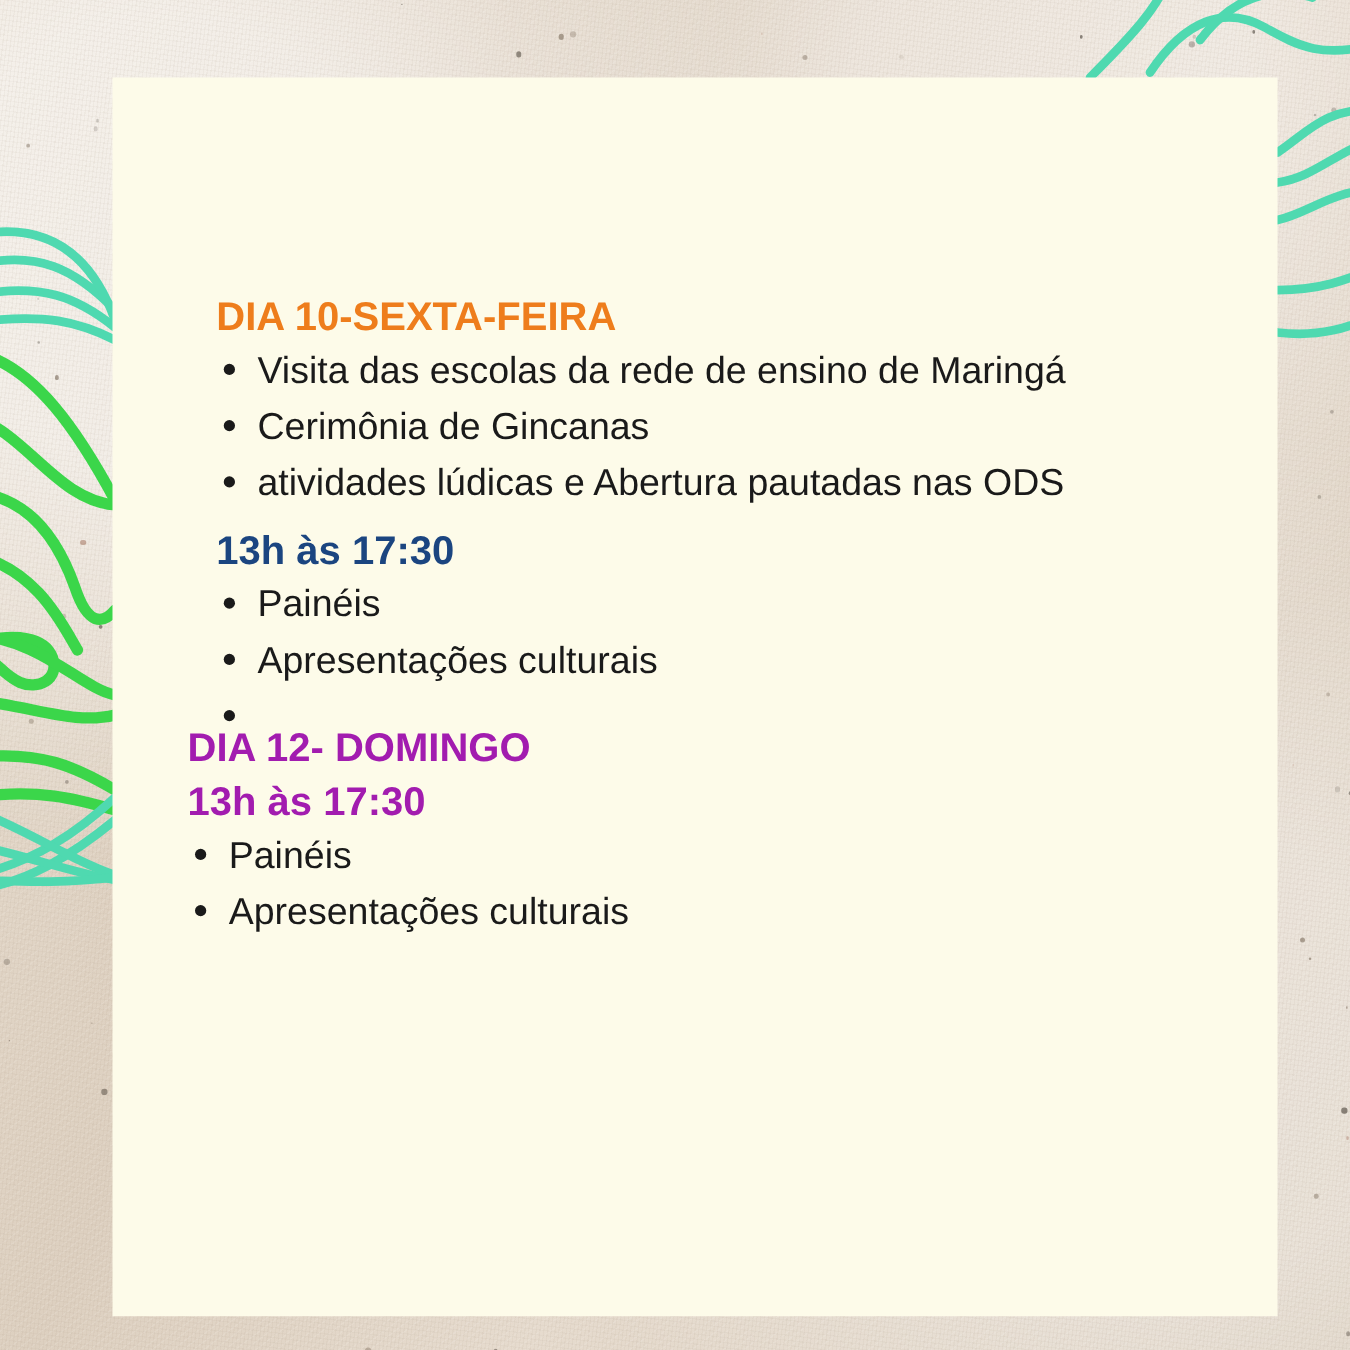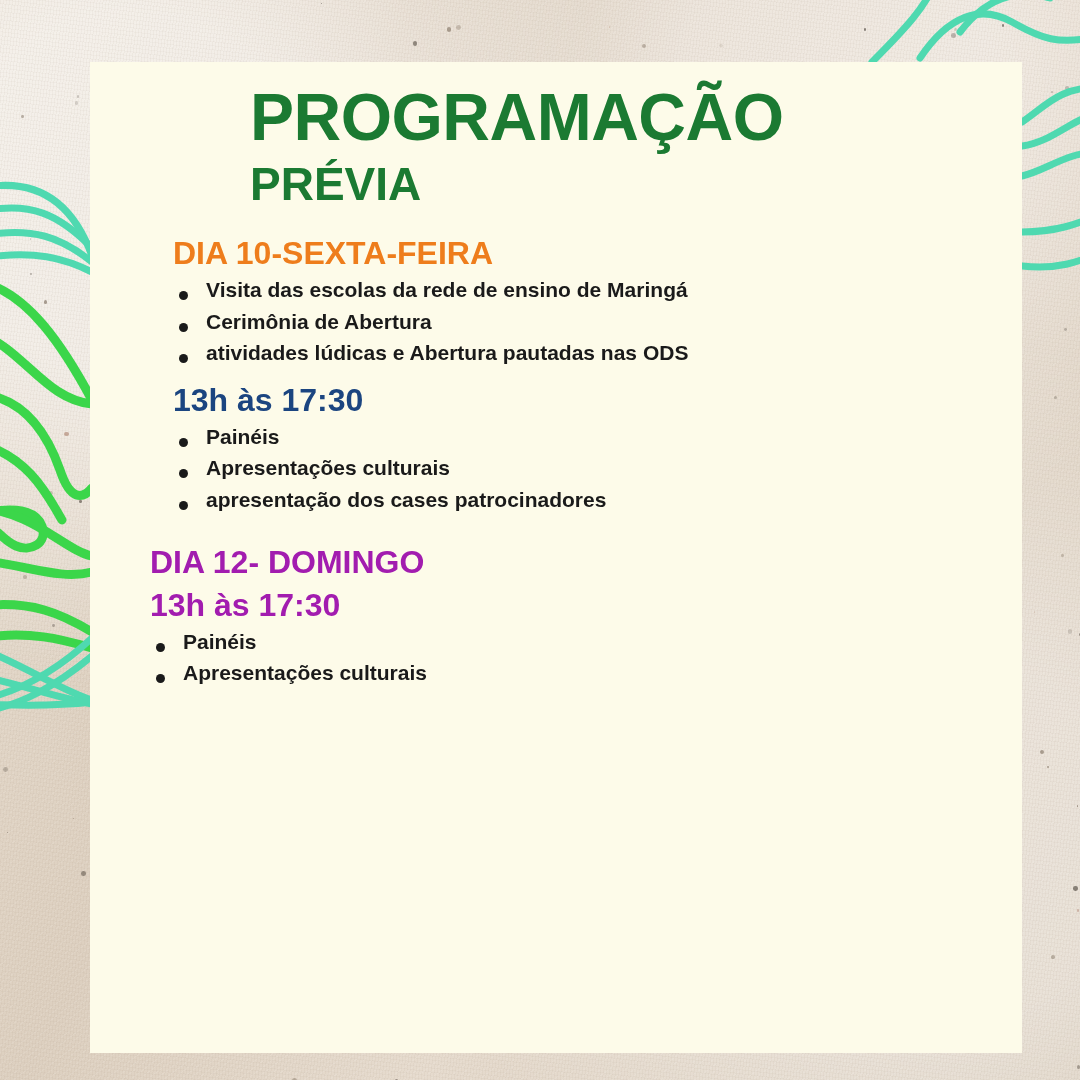--- a/index.html
+++ b/index.html
@@ -122,26 +122,26 @@
   .c-cyan   { color: #a21caf; }
 
   ul.items {
     list-style: none;
     margin: 0;
     padding: 0;
   }
   ul.items li {
     position: relative;
     color: #1a1a1a;
-    font-size: 21px;
+    font-size: 30px;
     line-height: 1.5;
     text-align: justify;
     padding-left: 33px;
     padding-right: 20px;
-    font-weight: bold;
+    font-weight: normal;
   }
   ul.items li .bullet {
     position: absolute;
     left: 6px;
     top: 17px;
     width: 9px;
     height: 9px;
     border-radius: 50%;
     background: #1a1a1a;
   }
@@ -257,41 +257,37 @@
         <path d="M1022 146 C 1052 142, 1070 120, 1100 112"></path>
         <path d="M1022 176 C 1048 170, 1066 152, 1100 152"></path>
         <path d="M1022 232 C 1056 232, 1078 224, 1100 214"></path>
         <path d="M1022 266 C 1056 270, 1080 262, 1100 252"></path>
       </g>
     </g>
   </svg>
 
   <div id="card">
 
-    <div class="title-block">
-      <div class="title-main">PROGRAMAÇÃO</div>
-      <div class="title-sub">PRÉVIA</div>
-    </div>
 
     <div class="sections" id="sections">
         <div class="day-section indent-a grp-0">
           <div class="day-title c-orange">DIA 10-SEXTA-FEIRA</div>
           <ul class="items">
             <li><span class="bullet"></span><span>Visita das escolas da rede de ensino de Maringá</span></li>
-            <li><span class="bullet"></span><span>Cerimônia de Abertura</span></li>
+            <li><span class="bullet"></span><span>Cerimônia de Gincanas</span></li>
             <li><span class="bullet"></span><span>atividades lúdicas e Abertura pautadas nas ODS</span></li>
           </ul>
         </div>
         <div class="gap-10"></div>
         <div class="day-section indent-a grp-1">
           <div class="day-time c-navy">13h às 17:30</div>
           <ul class="items">
             <li><span class="bullet"></span><span>Painéis</span></li>
             <li><span class="bullet"></span><span>Apresentações culturais</span></li>
-            <li><span class="bullet"></span><span>apresentação dos cases patrocinadores</span></li>
+            <li><span class="bullet"></span></li>
           </ul>
         </div>
         <div class="gap-26"></div>
         <div class="day-section indent-b grp-2">
           <div class="day-title c-cyan">DIA 12- DOMINGO</div>
           <div class="day-time c-cyan">13h às 17:30</div>
           <ul class="items">
             <li><span class="bullet"></span><span>Painéis</span></li>
             <li><span class="bullet"></span><span>Apresentações culturais</span></li>
           </ul>

